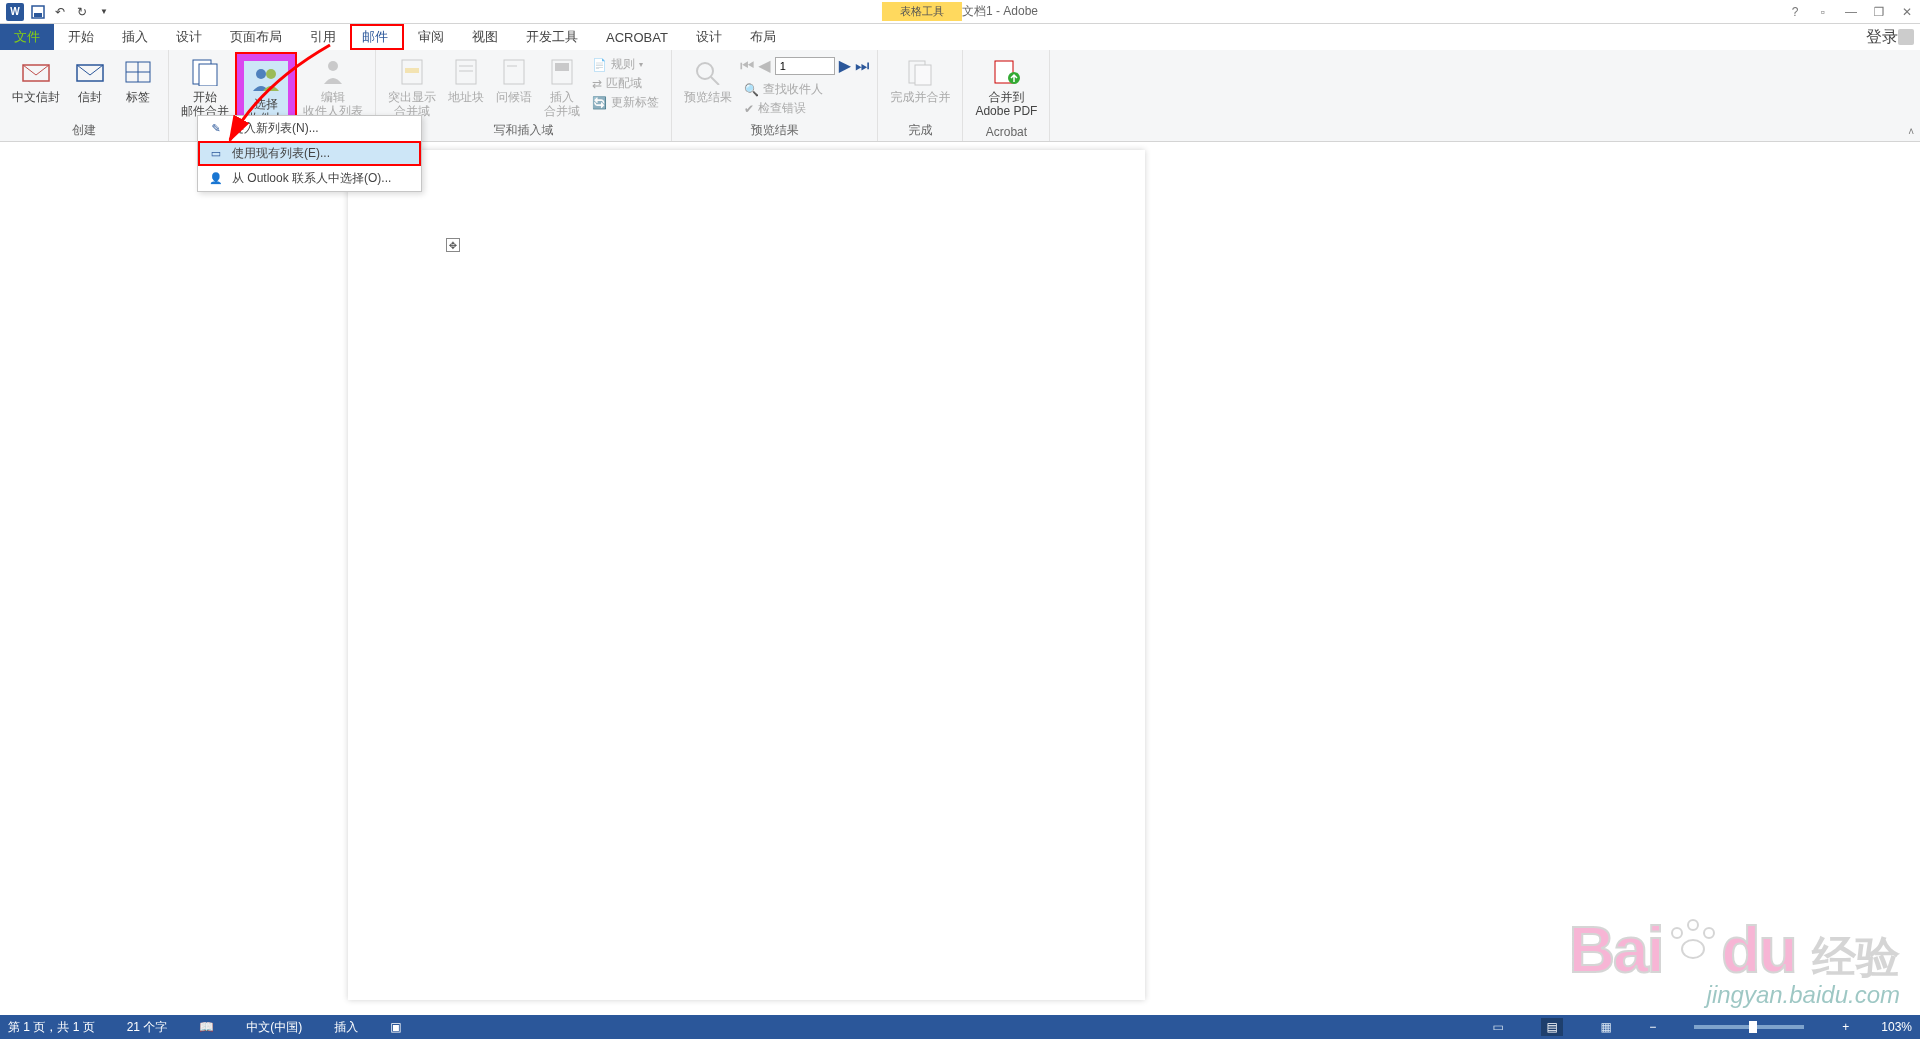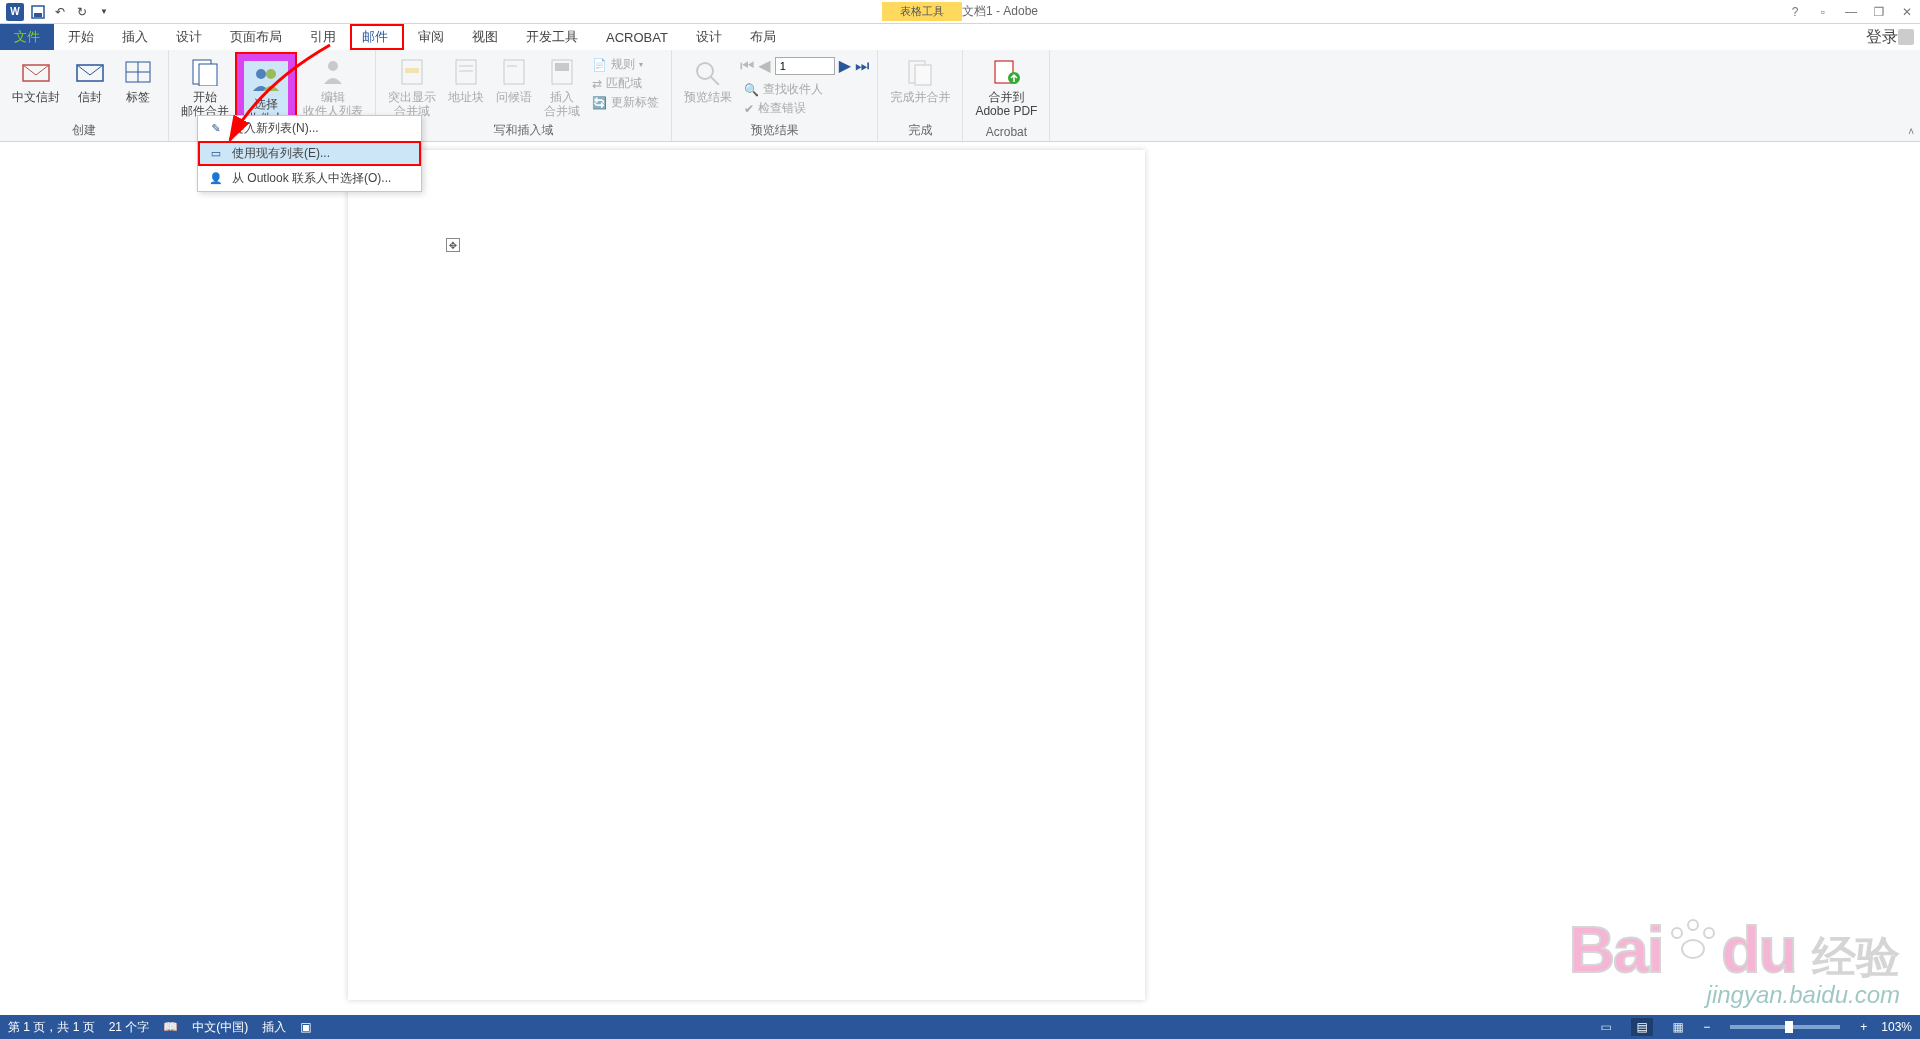--- a/index.html
+++ b/index.html
@@ -58,21 +58,21 @@
 .page-shadow { position:absolute; left:348px; top:8px; width:797px; height:850px; background:#fff; box-shadow:0 0 6px rgba(0,0,0,.18); }
 .move-handle { position:absolute; left:446px; top:96px; width:14px; height:14px; border:1px solid #888; background:#fff; font-size:10px; display:flex; align-items:center; justify-content:center; color:#555; cursor:move; }
 
 
 .tbl { position:absolute; left:462px; top:108px; border-collapse:collapse; font-family:"SimSun","宋体",serif; }
 .tbl td { border:1px solid #000; padding:0; vertical-align:middle; text-align:center; font-size:22px; height:64px; }
 .tbl .title-cell { height:58px; font-size:26px; letter-spacing:2px; }
 .tbl .cursor-cell::after { content:""; display:inline-block; width:1px; height:30px; background:#000; vertical-align:middle; }
 
 
-.statusbar { position:absolute; left:0; right:0; bottom:0; height:24px; background:#2b579a; color:#fff; display:flex; align-items:center; font-size:12px; padding:0 8px; gap:14px; }
+.statusbar { position:absolute; left:0; right:0; bottom:0; height:24px; background:#2b579a; color:#fff; display:flex; align-items:center; font-size:12px; padding:0 8px; gap:32px; }
 .statusbar .spacer { flex:1; }
 .view-btn { width:22px; height:18px; display:flex; align-items:center; justify-content:center; cursor:pointer; color:#dbe7f3; }
 .view-btn.active { background:#1e3f6d; color:#fff; }
 .zoom-slider { width:110px; height:4px; background:#7fa3cc; position:relative; margin:0 6px; }
 .zoom-slider .thumb { position:absolute; left:55px; top:-4px; width:8px; height:12px; background:#fff; }
 
 
 .watermark { position:absolute; right:20px; bottom:30px; z-index:40; text-align:right; pointer-events:none; opacity:.4; }
 .watermark .bd { font-family:Arial,sans-serif; font-size:64px; font-weight:bold; color:#ec4899; -webkit-text-stroke:2px #999; letter-spacing:-2px; }
 .watermark .jy { font-size:44px; color:#999; font-weight:bold; margin-left:12px; }

